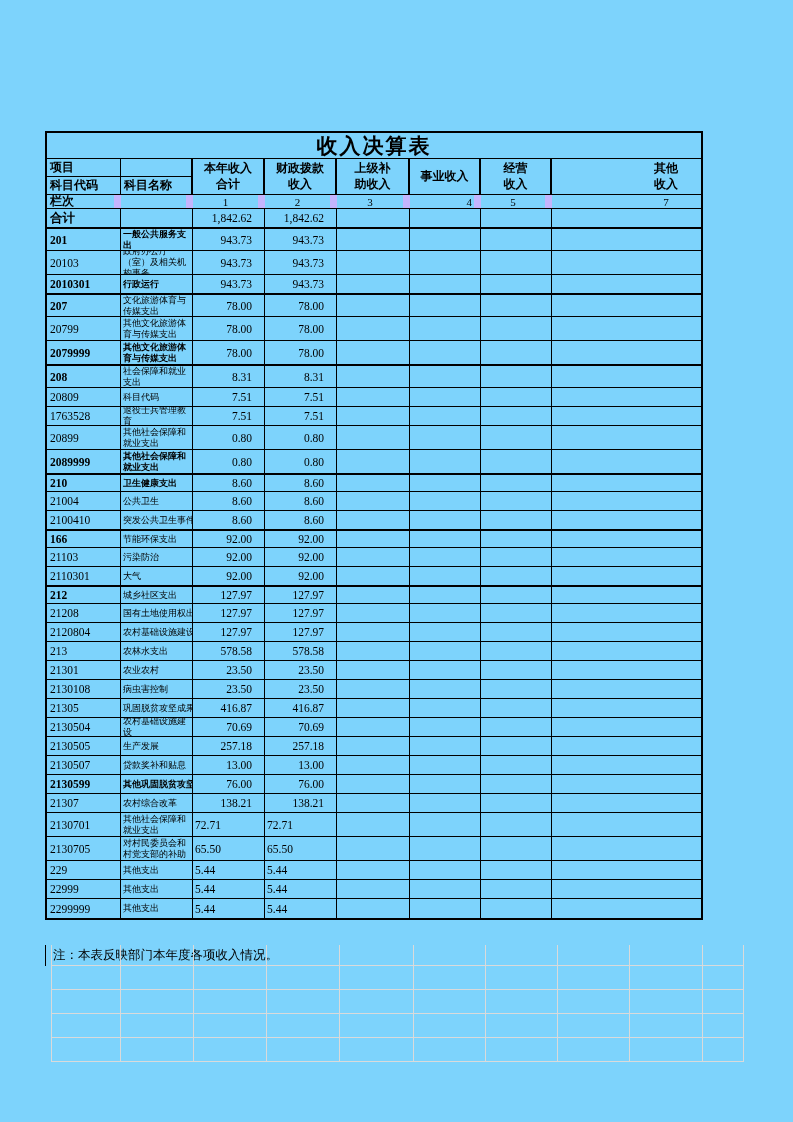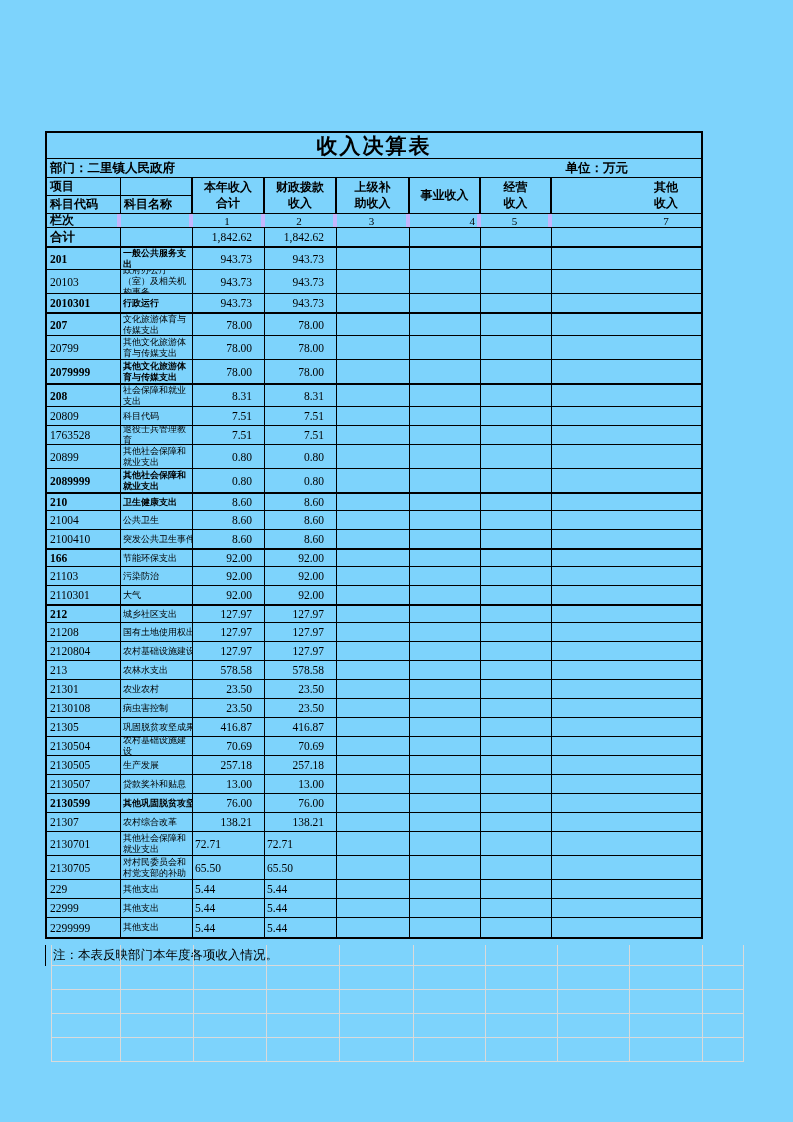--- a/index.html
+++ b/index.html
@@ -26,21 +26,21 @@
                   font-size:12px;font-weight:bold;line-height:1.3;white-space:pre-line;}
   .head-row .cell:last-child{border-right:none;}
   .hsplit{width:146px;display:grid;grid-template-columns:74px 1fr;grid-template-rows:1fr 1fr;
           box-sizing:border-box;border-right:2px solid #000;font-size:12px;font-weight:bold;}
   .hsplit > div{box-sizing:border-box;display:flex;align-items:center;padding-left:3px;}
   .hsplit .tl{border-right:1px solid #000;border-bottom:1px solid #000;}
   .hsplit .tr{border-bottom:1px solid #000;}
   .hsplit .bl{border-right:1px solid #000;}
   
   .lanci-row{height:14px;}
-  .lanci-row .cell{border-right:4px solid #c4b5fd;font-size:11px;font-family:"Liberation Serif",serif;justify-content:center;}
+  .lanci-row .cell{border-right:7px solid #c4b5fd;font-size:11px;font-family:"Liberation Serif",serif;justify-content:center;}
   .lanci-row .cell:last-child{border-right:none;}
   .lanci-row .lab{justify-content:flex-start;padding-left:3px;font-family:"Liberation Sans",sans-serif;font-size:12px;font-weight:bold;}
   .lanci-row .right{justify-content:flex-end;padding-right:2px;}
   
   .total-row{height:19px;}
   .total-row .lab{padding-left:3px;font-size:12.5px;font-weight:bold;}
   
   .row{height:19px;}
   .row.tall{height:24px;}
   .row.thick-top{border-top:2px solid #000;margin-top:-1px;}
@@ -62,24 +62,20 @@
 </head>
 <body>
 
 <div class="page">
   <div class="sheet">
 
     <div class="title-row">
       <span>收入决算表</span>
     </div>
 
-    <div class="dept-row">
-      <span class="dept">部门：二里镇人民政府</span>
-      <span class="unit">单位：万元</span>
-    </div>
 
     <div class="trow head-row">
       <div class="hsplit">
         <div class="tl">项目</div>
         <div class="tr"></div>
         <div class="bl">科目代码</div>
         <div class="br">科目名称</div>
       </div>
       <div class="cell c2">本年收入
 合计</div>

